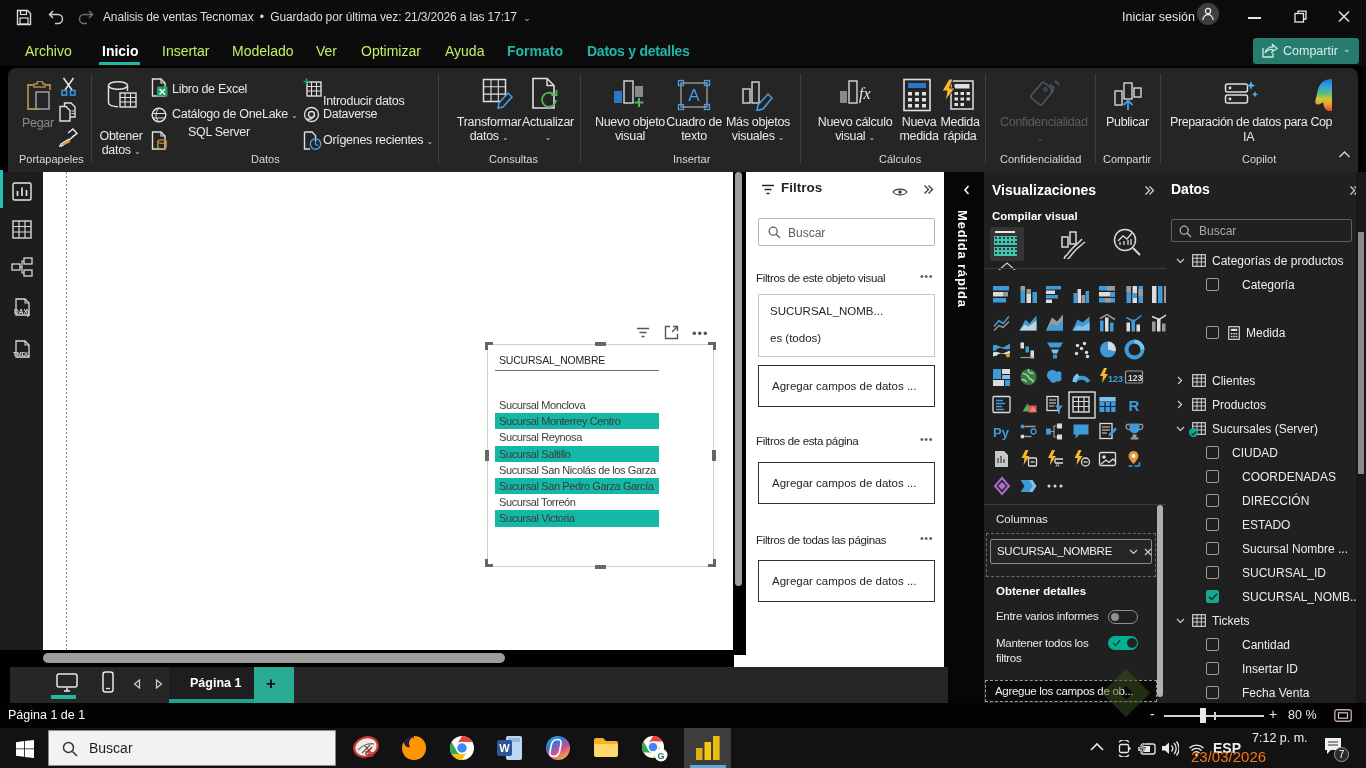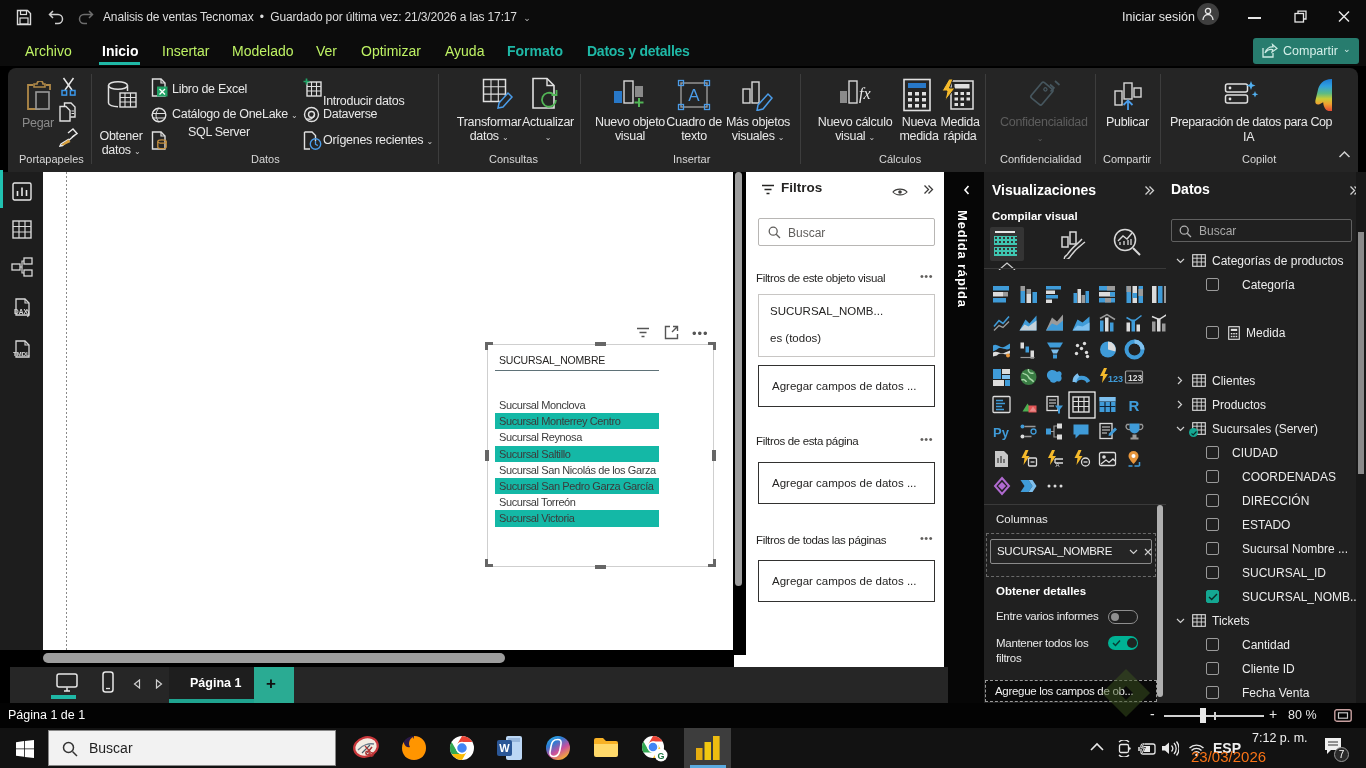--- a/index.html
+++ b/index.html
@@ -851,21 +851,21 @@
         <path d="M0.7 4.2 h12.6 M0.7 8 h12.6 M5 0.7 v11.6 M9.3 0.7 v11.6" stroke="#e0e0e0" stroke-width="0.9"></path>
       </svg>
       <span class="abs" style="left:46px;">Tickets</span>
     </div>
   <div class="drow" style="top:461px;">
       <div class="dcheck"></div>
       <span class="abs" style="left:76px;">Cantidad</span>
     </div>
   <div class="drow" style="top:485px;">
       <div class="dcheck"></div>
-      <span class="abs" style="left:76px;">Cliente ID</span>
+      <span class="abs" style="left:76px;">Insertar ID</span>
     </div>
   <div class="drow" style="top:509px;">
       <div class="dcheck"></div>
       <span class="abs" style="left:76px;">Fecha Venta</span>
     </div>
 </div>
 <div class="abs" id="winscroll"></div>
 <div class="abs" id="winthumb"></div>
 
 <div class="abs" id="pagebar">

